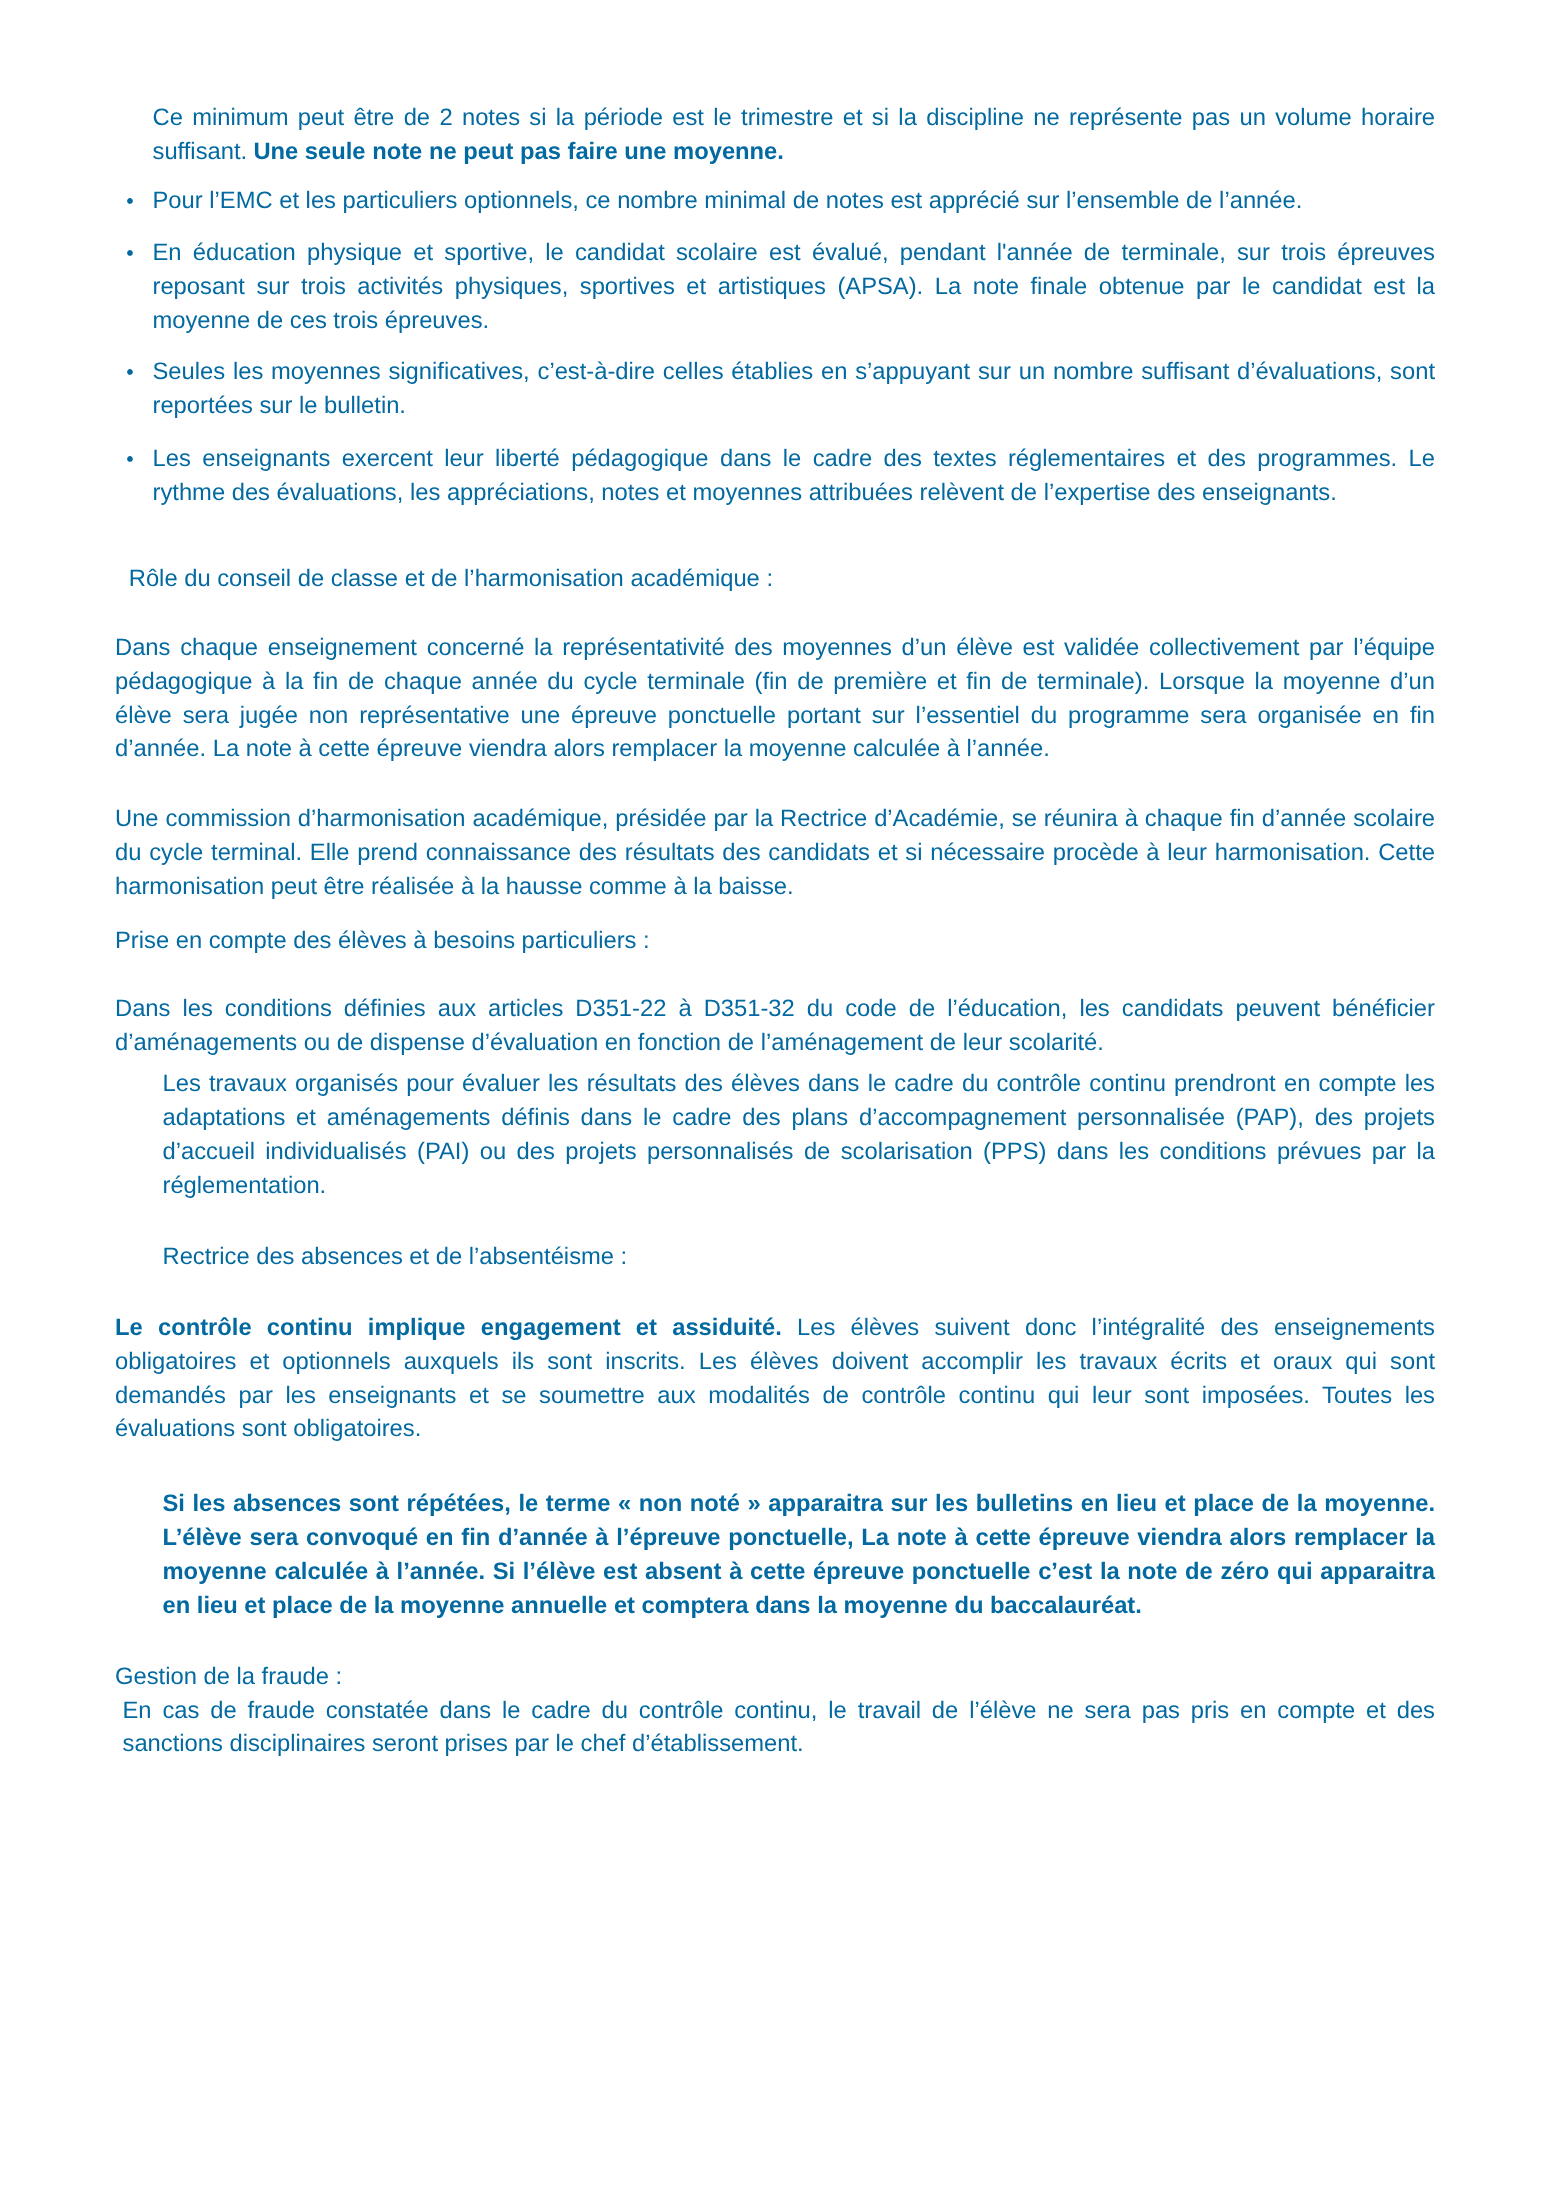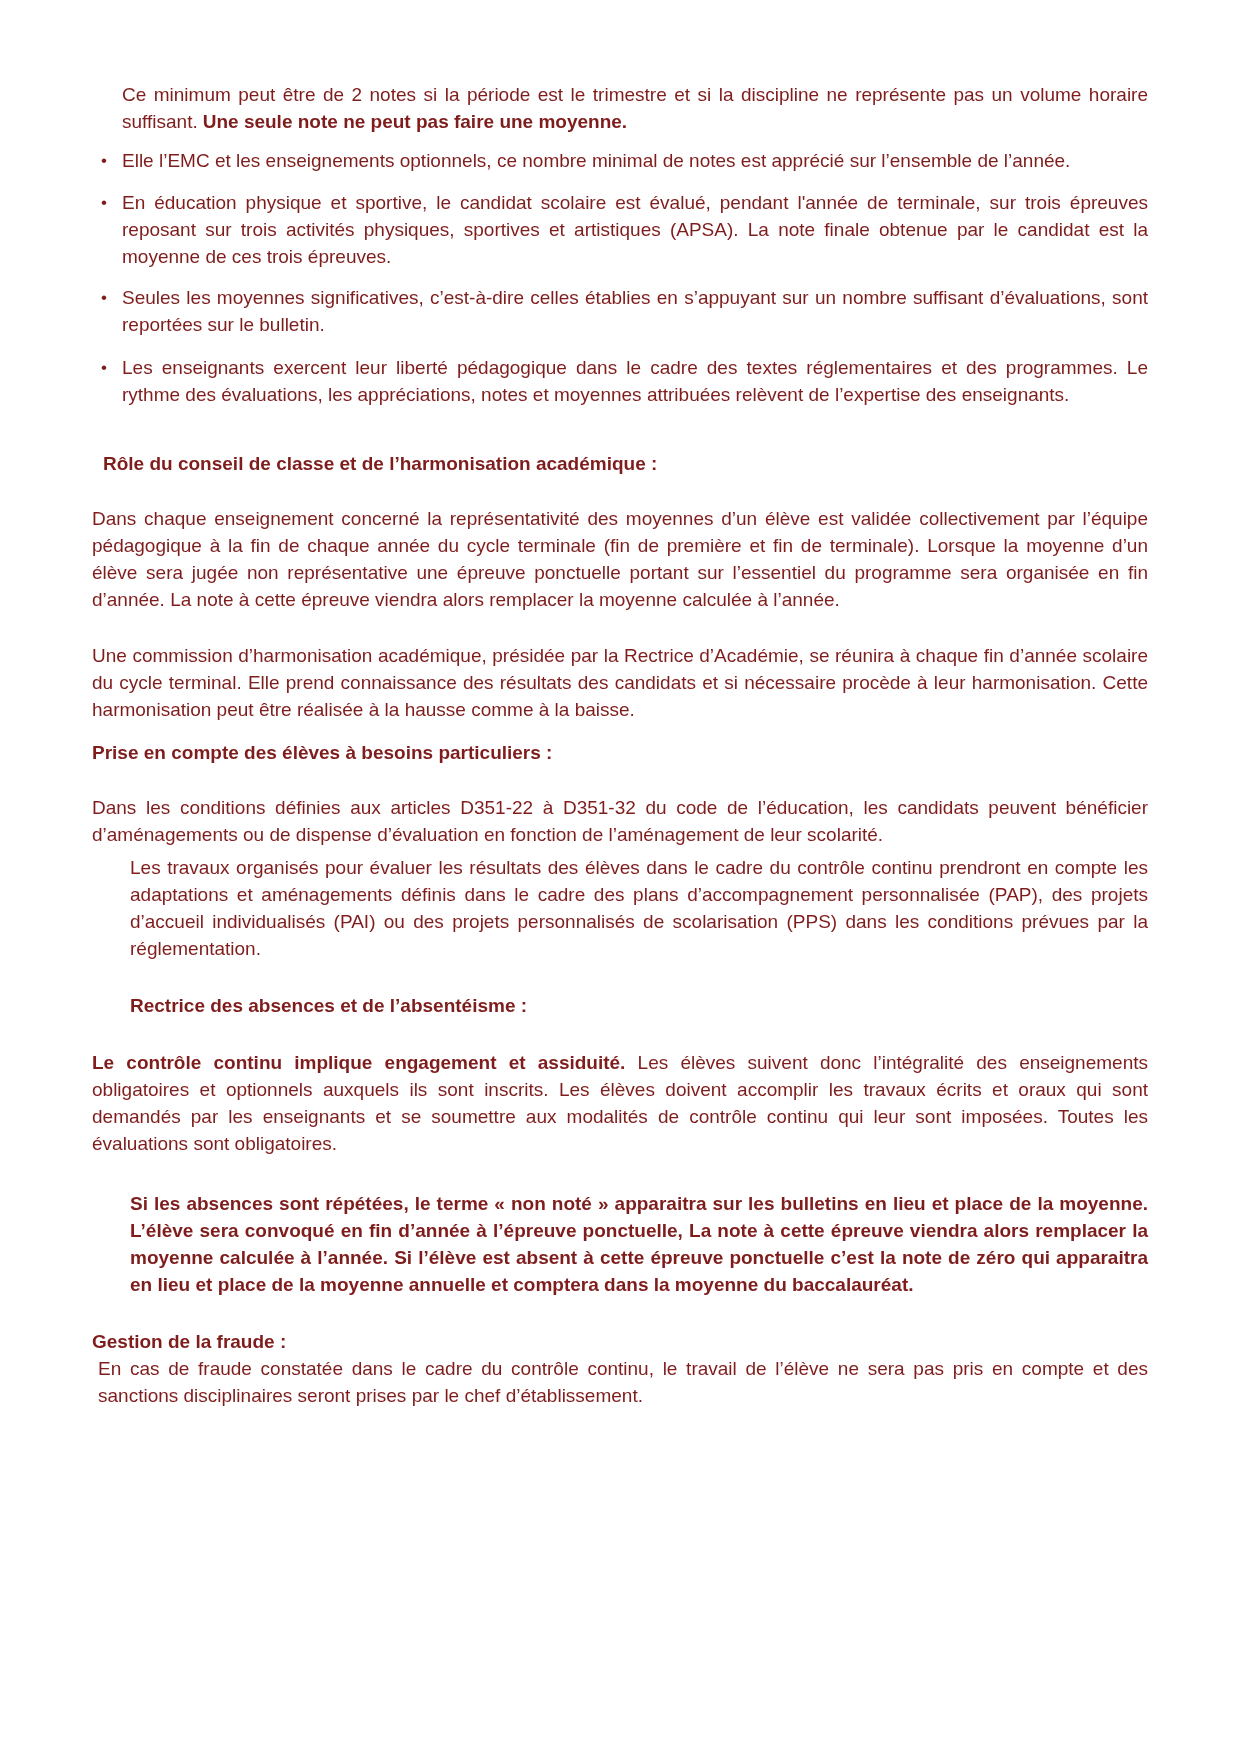--- a/index.html
+++ b/index.html
@@ -2,32 +2,32 @@
 <html lang="fr"><head>
 <meta charset="utf-8">
 <style>
   * { margin: 0; padding: 0; box-sizing: border-box; }
   html, body { background: #ffffff; }
   .page {
     width: 1241px;
     height: 1755px;
     margin: 0 auto;
     background: #ffffff;
-    color: #7f1d1d;
+    color: #0369a1;
     font-family: "Liberation Sans", "DejaVu Sans", sans-serif;
     font-size: 19px;
     line-height: 27px;
     padding: 81px 93px 0 92px;
     overflow: hidden;
   }
   .para { text-align: justify; }
   .indent { padding-left: 30px; }     
   .bullet-item { position: relative; padding-left: 30px; text-align: justify; }
   .bullet-marker { position: absolute; left: 9px; top: 0; font-size: 17px; }
-  .heading { font-weight: bold; }
+  .heading { font-weight: normal; }
   .bold { font-weight: bold; }
   .sp1 { padding-left: 11px; }        
   .sp2 { padding-left: 6px; }         
   .dgap { margin-left: 5px; }         
   
   .mb6  { margin-bottom: 6px; }
   .mb12 { margin-bottom: 12px; }
   .mb14 { margin-bottom: 14px; }
   .mb15 { margin-bottom: 15px; }
   .mb16 { margin-bottom: 16px; }
@@ -40,21 +40,21 @@
 </style>
 </head>
 <body>
 
 <div class="page">
 
   <p class="para indent mb12"><span>Ce minimum peut être de 2 notes si la période est le trimestre et si la discipline ne représente pas un volume horaire suffisant.</span><b class="dgap">Une seule note ne peut pas faire une moyenne.</b></p>
 
   <div class="bullet-item mb15">
     <span class="bullet-marker">•</span>
-    <span>Elle l’EMC et les enseignements optionnels, ce nombre minimal de notes est apprécié sur l’ensemble de l’année.</span>
+    <span>Pour l’EMC et les particuliers optionnels, ce nombre minimal de notes est apprécié sur l’ensemble de l’année.</span>
   </div>
 
   <div class="bullet-item mb14">
     <span class="bullet-marker">•</span>
     <span>En éducation physique et sportive, le candidat scolaire est évalué, pendant l'année de terminale, sur trois épreuves reposant sur trois activités physiques, sportives et artistiques (APSA). La note finale obtenue par le candidat est la moyenne de ces trois épreuves.</span>
   </div>
 
   <div class="bullet-item mb16">
     <span class="bullet-marker">•</span>
     <span>Seules les moyennes significatives, c’est-à-dire celles établies en s’appuyant sur un nombre suffisant d’évaluations, sont reportées sur le bulletin.</span>

